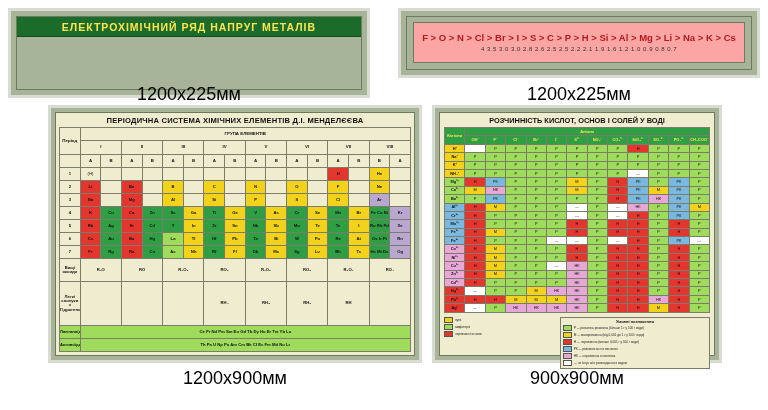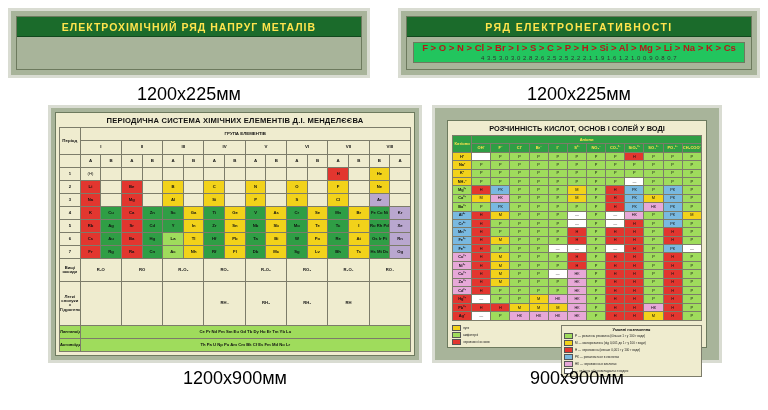--- a/index.html
+++ b/index.html
@@ -12,21 +12,21 @@
   }
   .board{position:absolute;box-sizing:border-box;}
   .cap{
     position:absolute;text-align:center;
     font-size:18px;color:#000;font-weight:400;
     font-family:"Liberation Sans", sans-serif;
   }
 
   
   #p1{
-    left:8px;top:8px;width:362px;height:70px;
+    left:8px;top:8px;width:362px;height:90px;
     background:#a8b49a;border:3px solid #d9dcd2;
     padding:5px;
   }
   #p1 .inner{
     width:100%;height:100%;
     background:#a8b49a;border:1px solid #6d7a5e;
     box-sizing:border-box;
     display:flex;flex-direction:column;
   }
   #p1 .ttl{
@@ -53,22 +53,23 @@
     width:100%;height:100%;
     background:#a8b49a;border:1px solid #6d7a5e;
     box-sizing:border-box;display:flex;flex-direction:column;
   }
   #p2 .ttl{
     background:#1b6b2b;color:#ffe44d;font-weight:bold;
     font-size:10.5px;letter-spacing:1.4px;text-align:center;
     padding:4px 0 3px;border-bottom:1px solid #11491d;
   }
   #p2 .rowbox{
-    flex:1;margin:5px 6px 6px;background:#22c55e;
+    flex:1;margin:5px 6px 6px;background:#fca5a5;
     border:1px solid #6d7a5e;display:flex;flex-direction:column;
+    justify-content:center;
   }
   #p2 .en{font-size:9.5px;font-weight:bold;color:#b21b1b;text-align:center;line-height:1.1;}
   #p2 .vals{font-size:6px;color:#333;text-align:center;letter-spacing:.5px;margin-top:2px;}
 
   
   #p3{
     left:48px;top:105px;width:374px;height:258px;
     background:#a8b49a;border:3px solid #d9dcd2;padding:4px;
   }
   #p3 .inner{
@@ -94,21 +95,21 @@
   td.f{background:#9fdc5c;color:#111;font-weight:bold;}
   td.g{background:#b9a7cf;color:#111;font-weight:bold;}
   td.e{background:#efeccf;}
   td.hdr{background:#efeccf;font-weight:bold;}
   .lanrow td{background:#9fdc5c;font-weight:bold;}
   .oxrow td{background:#efeccf;font-weight:bold;font-size:4.2px;}
 
   
   #p4{
     left:432px;top:105px;width:290px;height:258px;
-    background:#a8b49a;border:3px solid #d9dcd2;padding:12px;
+    background:#a8b49a;border:3px solid #d9dcd2;padding:4px;
   }
   #p4 .inner{
     width:100%;height:100%;background:#efeccf;border:1px solid #6d7a5e;
     box-sizing:border-box;display:flex;flex-direction:column;
   }
   #p4 .ttl{
     text-align:center;font-weight:bold;font-size:7.4px;color:#111;
     padding:3px 0 2px;
   }
   .solwrap{flex:1;padding:0 4px 2px;}
@@ -143,21 +144,20 @@
 
 <div class="board" id="p1">
   <div class="inner">
     <div class="ttl">ЕЛЕКТРОХІМІЧНИЙ РЯД НАПРУГ МЕТАЛІВ</div>
   </div>
 </div>
 <div class="cap" id="cap1">1200х225мм</div>
 
 <div class="board" id="p2">
   <div class="inner">
-    <div class="ttl">РЯД ЕЛЕКТРОНЕГАТИВНОСТІ</div>
     <div class="rowbox">
       <div class="en">F &gt; O &gt; N &gt; Cl &gt; Br &gt; I &gt; S &gt; C &gt; P &gt; H &gt; Si &gt; Al &gt; Mg &gt; Li &gt; Na &gt; K &gt; Cs</div>
       <div class="vals">4     3.5     3.0     3.0     2.8     2.6     2.5     2.5     2.2     2.1     1.9     1.6     1.2     1.0     0.9      0.8     0.7</div>
     </div>
   </div>
 </div>
 <div class="cap" id="cap2">1200х225мм</div>
 
 <div class="board" id="p3">
   <div class="inner">

